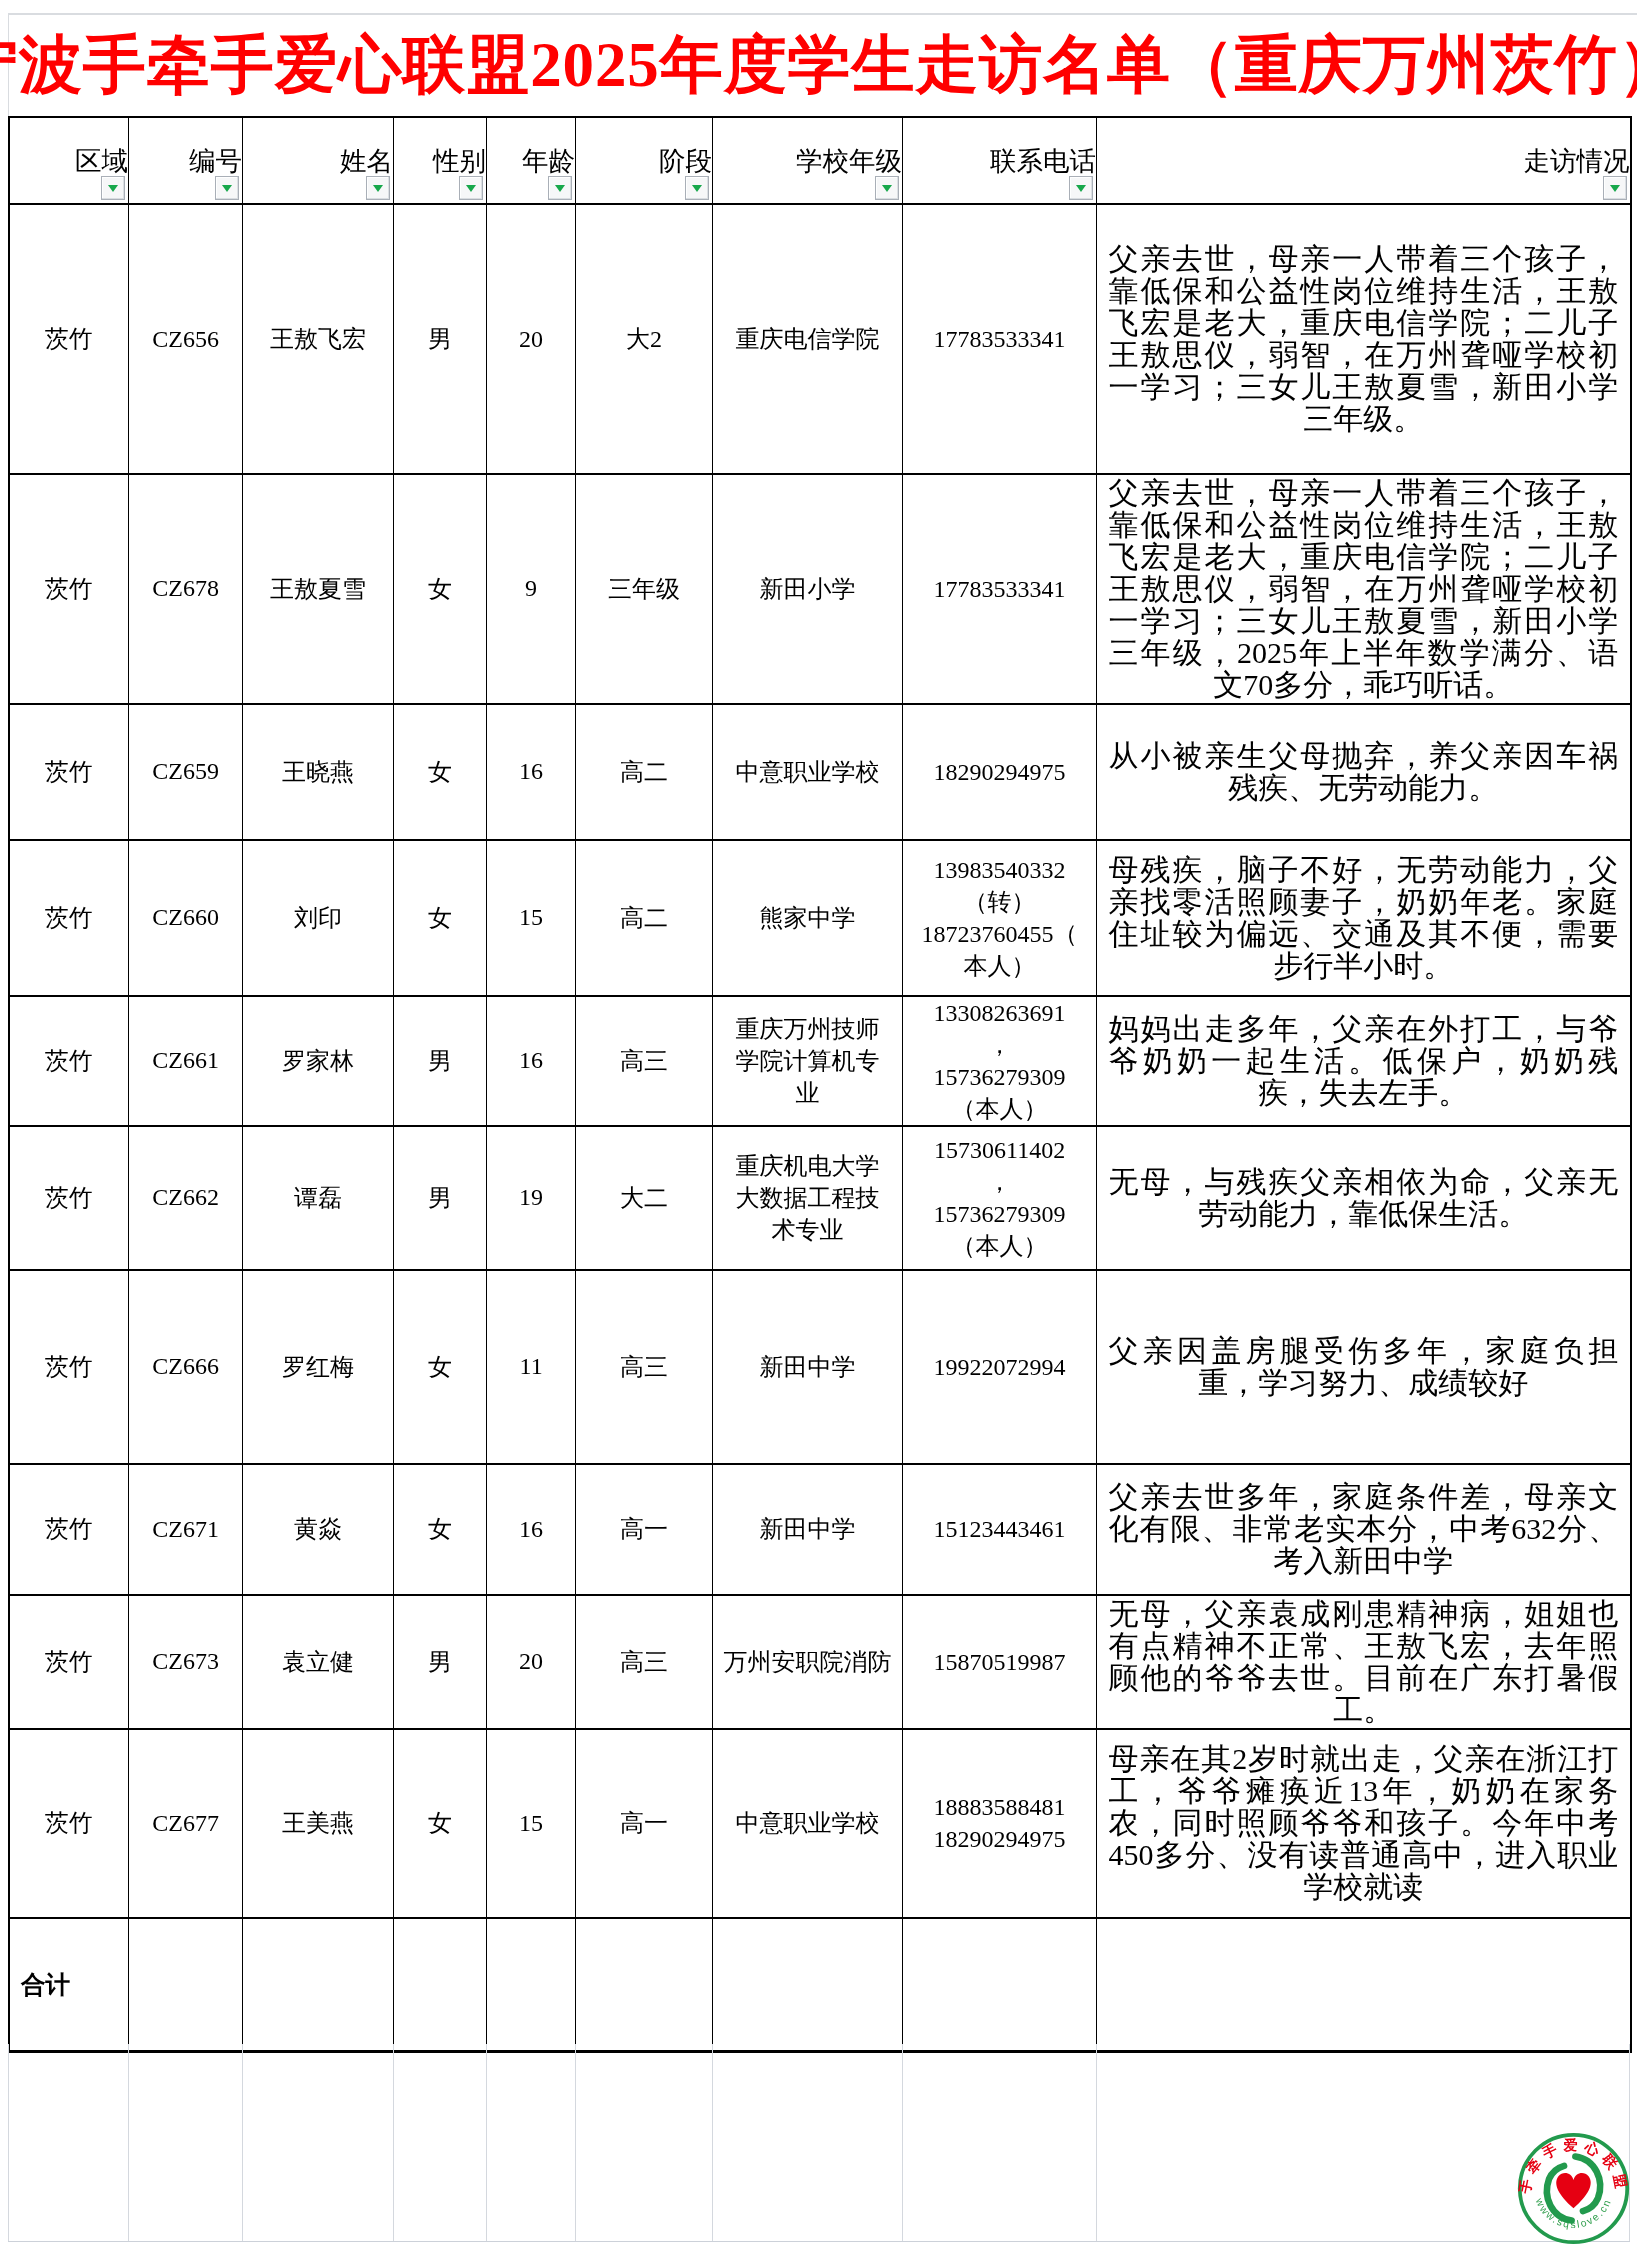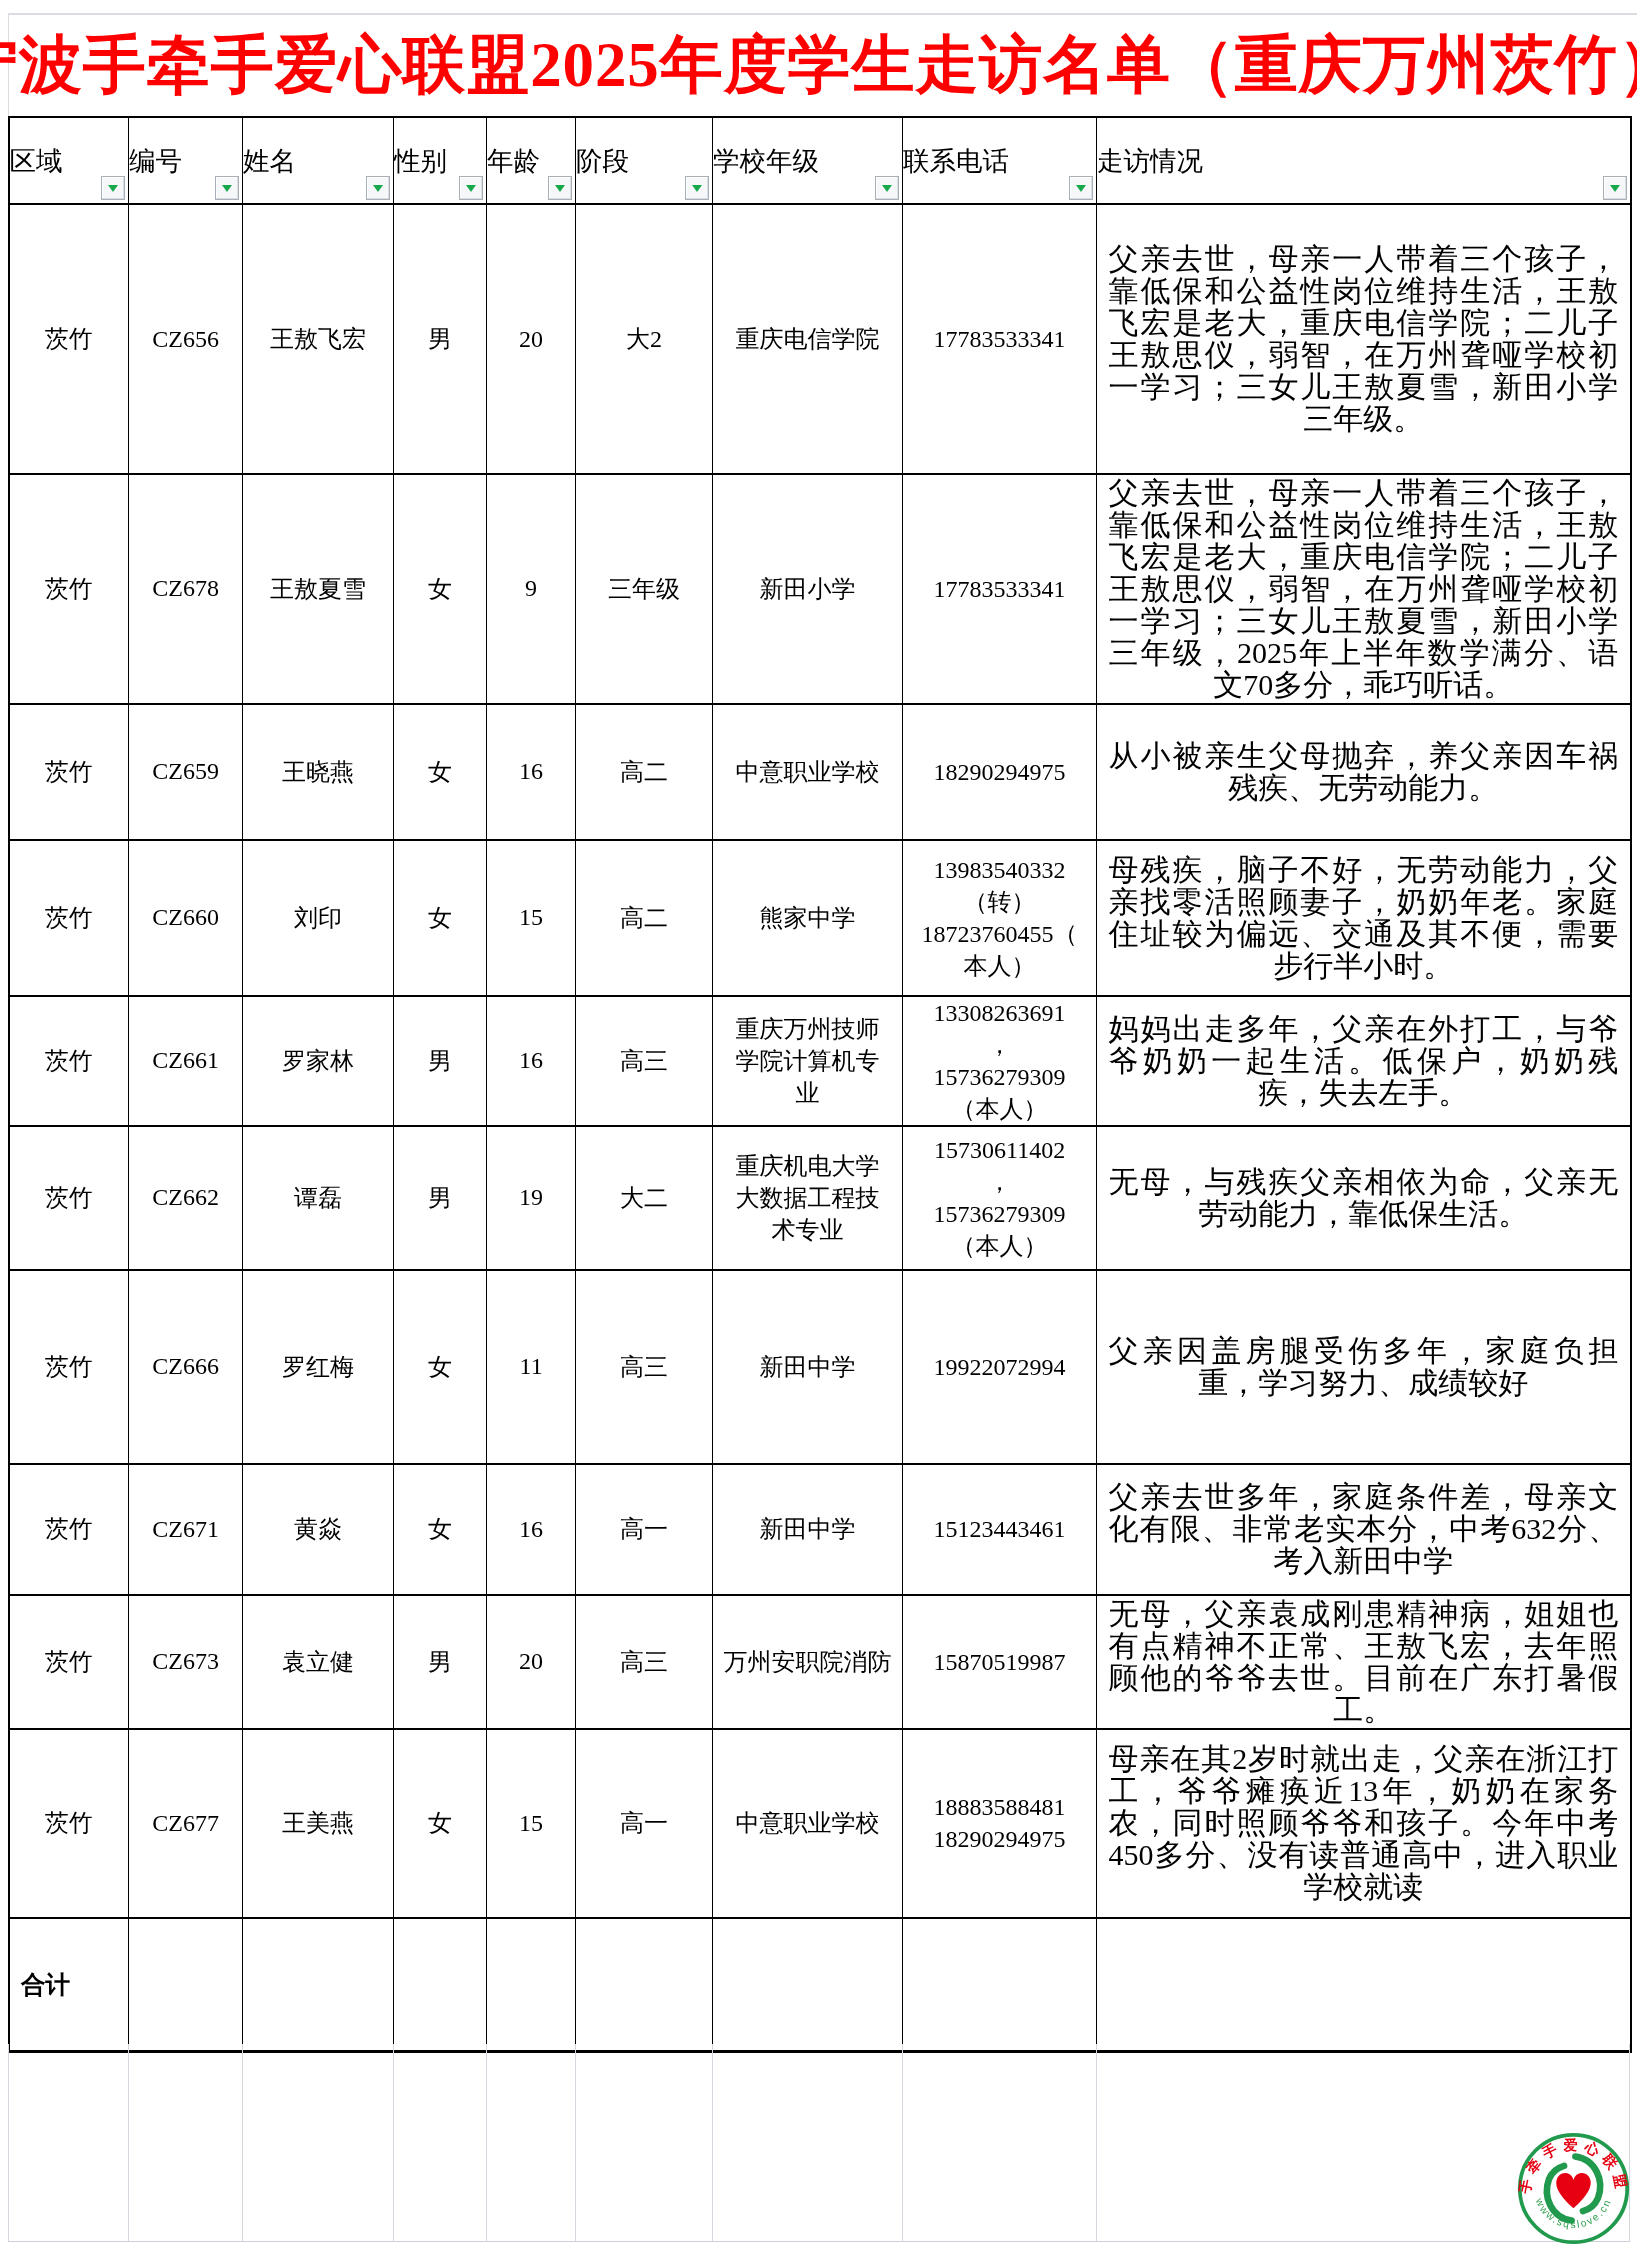--- a/index.html
+++ b/index.html
@@ -7,21 +7,21 @@
         font-family:"Liberation Serif","DejaVu Serif",serif;color:#000;}
   .top-gridline{position:absolute;left:7.6px;top:13.2px;width:1630px;height:1.9px;background:#d9dce0;}
   .left-gridline{position:absolute;left:7.6px;top:13.2px;width:0.9px;height:104px;background:#d9dce0;}
   .title-row{position:absolute;left:7.6px;top:15px;width:1622px;height:100px;
              display:flex;align-items:center;justify-content:center;}
   .title-row h1{margin:18px;font-size:63px;font-weight:bold;color:#ff0000;letter-spacing:0.9px;white-space:nowrap;}
   table.sheet{position:absolute;left:7.6px;top:116px;width:1622px;border-collapse:collapse;
               table-layout:fixed;border:2.8px solid #000;}
   td,th{border-left:1.9px solid #000;border-right:1.9px solid #000;border-top:2.8px solid #000;
         border-bottom:2.8px solid #000;vertical-align:middle;overflow:hidden;padding:0;}
-  th{position:relative;font-size:26.5px;font-weight:normal;text-align:left;}
+  th{position:relative;font-size:26.5px;font-weight:normal;text-align:right;}
   td{font-size:24px;text-align:center;}
   td.visit{font-size:30px;line-height:32px;text-align:justify;text-align-last:center;
            text-justify:inter-ideograph;padding:1.9px 11.4px;}
   td.phone{line-height:32px;white-space:pre-line;}
   td.school{line-height:32px;white-space:pre-line;padding:0 1.9px;}
   tr.footer-row td{border-bottom-width:3.8px;margin-top:19px;}
   td.total{font-weight:bold;text-align:left;padding-left:11.4px;font-size:24.6px;}
   .filter-btn{position:absolute;right:2.8px;bottom:2.8px;width:22px;height:22px;background:#f6f7f8;
               border:0.9px solid #a9afb7;box-shadow:inset -0.9px -0.9px 0 #d8dce0,inset 0.9px 0.9px 0 #ffffff;
               display:flex;align-items:center;justify-content:center;cursor:pointer;}

